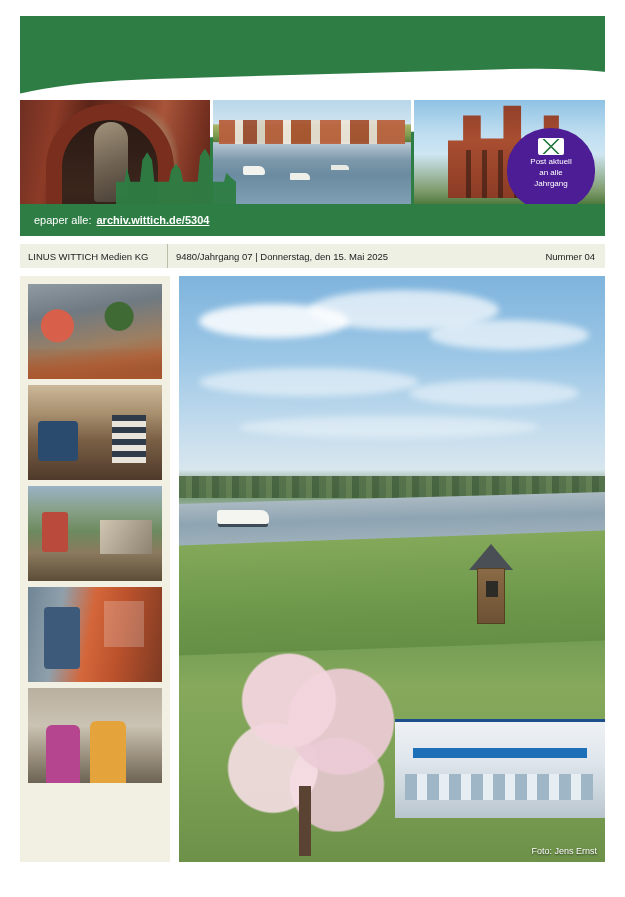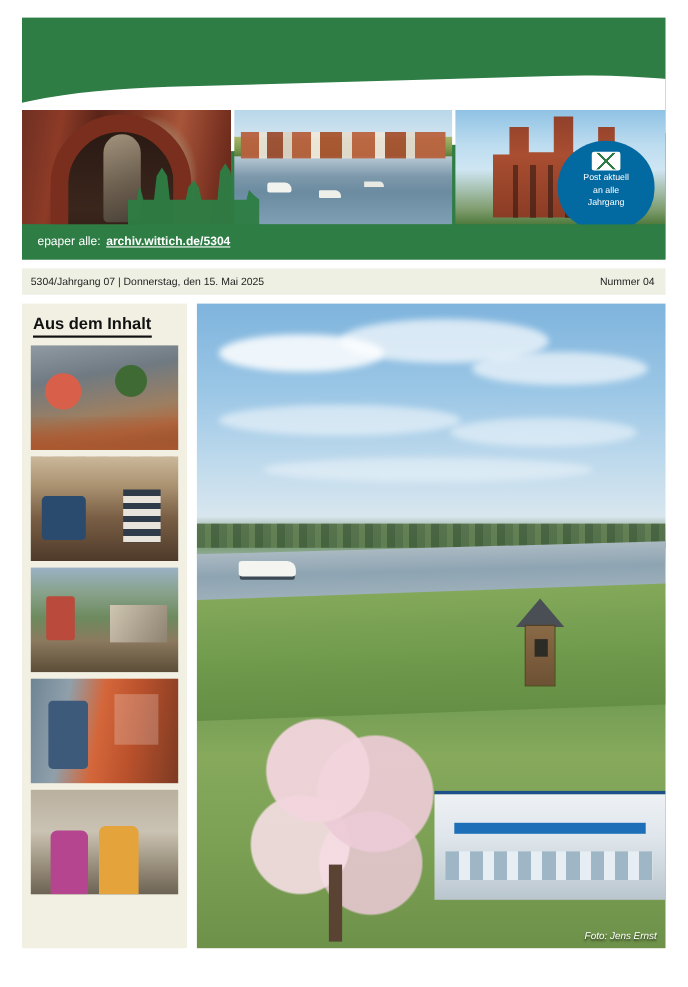--- a/index.html
+++ b/index.html
@@ -182,21 +182,21 @@
     clip-path: polygon(0% 100%, 0% 62%, 7% 62%, 9% 40%, 12% 62%, 20% 62%, 22% 28%, 26% 16%, 30% 28%, 32% 62%, 44% 62%, 46% 44%, 50% 34%, 54% 44%, 56% 62%, 68% 62%, 70% 22%, 74% 10%, 78% 22%, 80% 62%, 90% 62%, 92% 48%, 96% 56%, 100% 62%, 100% 100%);
     opacity: .96;
   }
   
   .post-badge {
     position: absolute;
     right: 10px;
     bottom: 26px;
     width: 88px;
     height: 82px;
-    background: #0369a1;
+    background: #4c1d95;
     border-radius: 50% 50% 46% 46%;
     color: #ffffff;
     text-align: center;
     font-size: 8px;
     line-height: 11px;
     padding-top: 28px;
     box-sizing: border-box;
   }
   .post-badge .env {
     position: absolute;
@@ -500,21 +500,20 @@
     position: absolute;
     left: 86px; bottom: 0;
     width: 12px; height: 70px;
     background: #5a4332;
   }
   .photo-credit {
     position: absolute;
     right: 8px;
     bottom: 6px;
     font-size: 9px;
-    font-style: italic;
     color: #ffffff;
     text-shadow: 0 1px 2px rgba(0,0,0,.7);
   }
 </style>
 </head>
 <body>
 
 <div class="page">
 
   <div class="masthead">
@@ -537,28 +536,28 @@
       <div>Jahrgang</div>
     </div>
 
     <div class="epaper-bar">
       <span class="label">epaper alle:</span>
       <span class="url">archiv.wittich.de/5304</span>
     </div>
   </div>
 
   <div class="info-bar">
-    <div class="info-issue">5304/Jahrgang 07  |  Donnerstag, den 15. Mai 2025</div>
+    <div class="info-publisher">LINUS WITTICH Medien KG</div>
+    <div class="info-issue">9480/Jahrgang 07  |  Donnerstag, den 15. Mai 2025</div>
     <div class="info-number">Nummer 04</div>
   </div>
 
   <div class="content">
 
     <div class="toc">
-      <div class="toc-title">Aus dem Inhalt</div>
       <div class="toc-list">
         <div class="toc-thumb t1"></div>
         <div class="toc-thumb t2"></div>
         <div class="toc-thumb t3"></div>
         <div class="toc-thumb t4"></div>
         <div class="toc-thumb t5"></div>
       </div>
     </div>
 
     <div class="main-photo">

